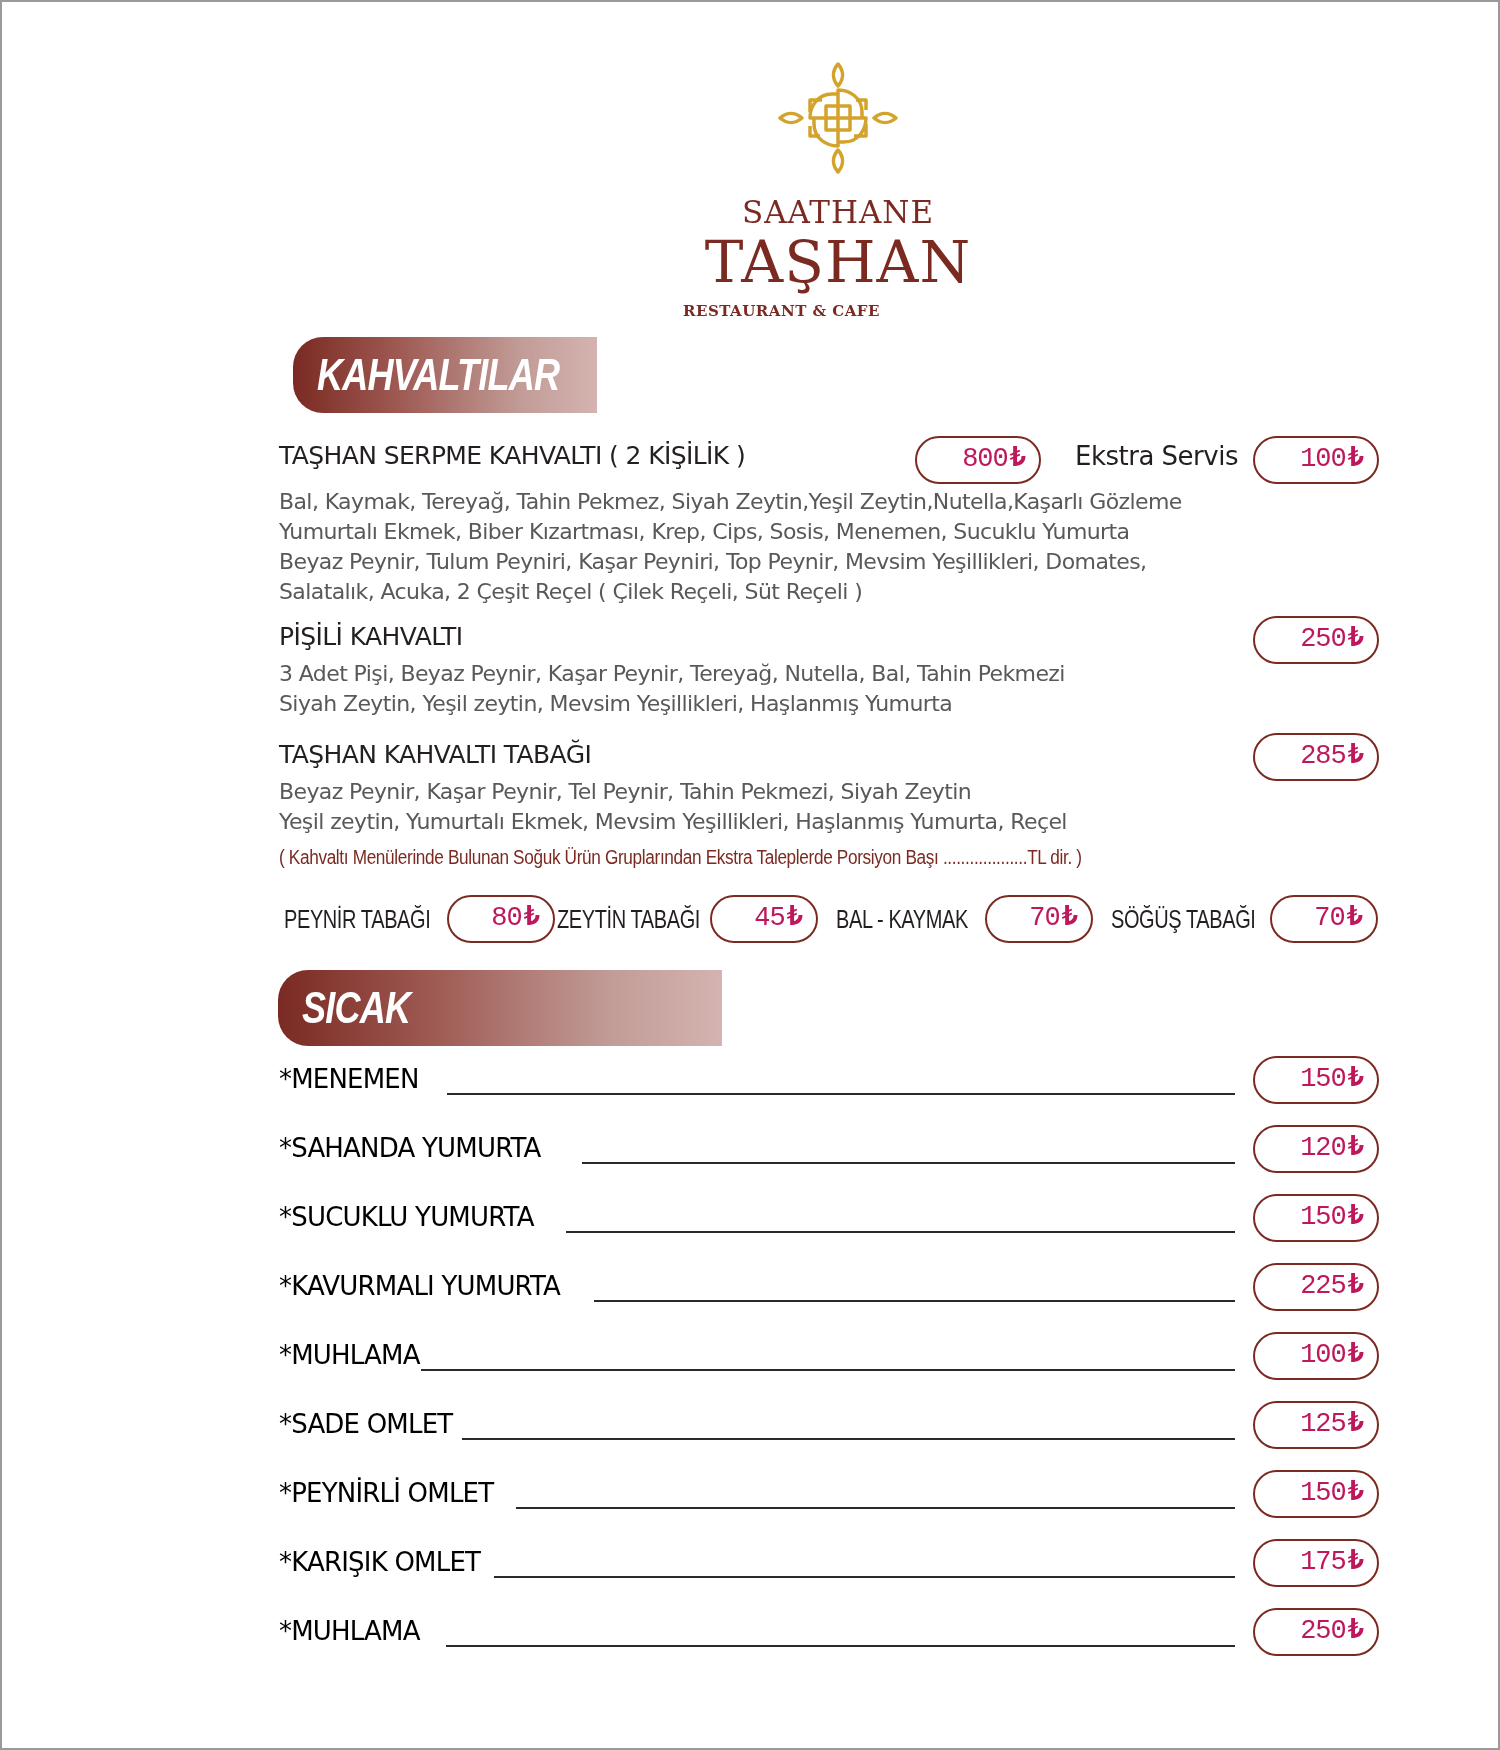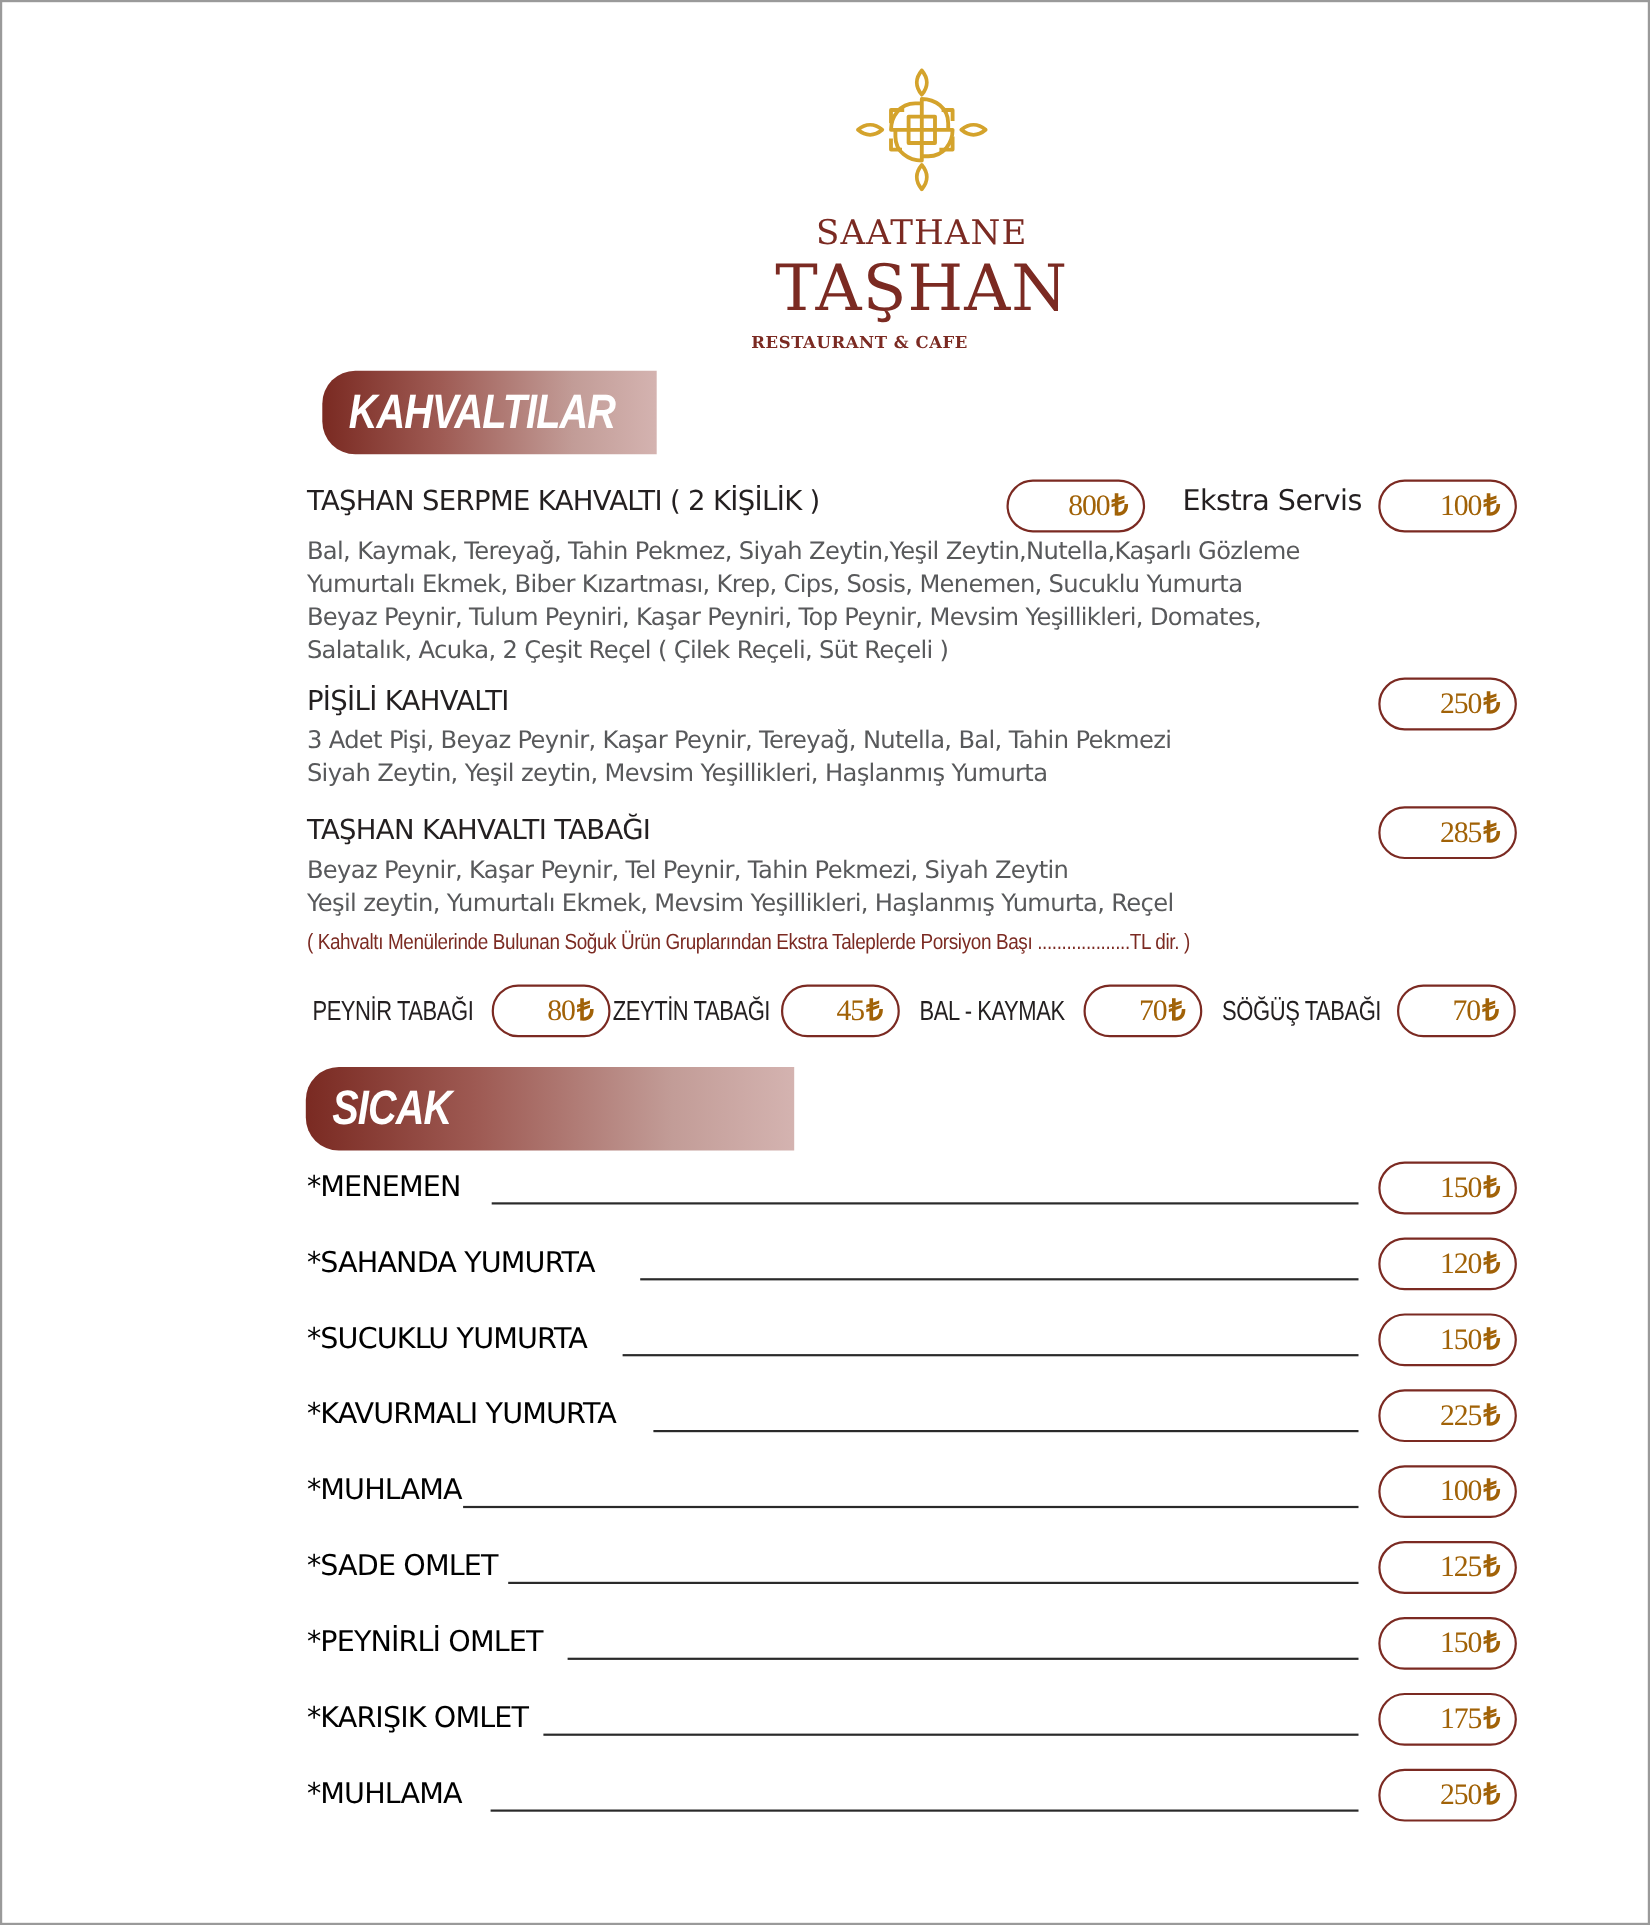--- a/index.html
+++ b/index.html
@@ -23,21 +23,21 @@
   .banner span { display: inline-block; transform: scaleX(0.82); transform-origin: left; }
 
   .item-title { position: absolute; font-family: "DejaVu Sans", sans-serif; font-size: 25px; color: #231f20;
     letter-spacing: -0.6px; white-space: nowrap; }
   .desc { position: absolute; left: 279px; font-family: "DejaVu Sans", sans-serif; font-size: 22px; color: #58595b;
     letter-spacing: -0.6px; white-space: nowrap; line-height: 30px; }
   .note { position: absolute; left: 279px; top: 846px; font-family: "Liberation Sans", sans-serif; font-size: 20px;
     color: #7b2a22; white-space: nowrap; letter-spacing: -0.4px; transform: scaleX(0.86); transform-origin: left; }
 
   .pill { position: absolute; height: 48px; border: 2.5px solid #7b2a22; border-radius: 24px; background: #fff;
-    font-family: Liberation Serif, serif; font-size: 27px; color: #a16207; text-align: right; padding-right: 14px;
+    font-family: Liberation Mono, monospace; font-size: 27px; color: #be185d; text-align: right; padding-right: 14px;
     line-height: 43px; letter-spacing: -1px; white-space: nowrap; }
   .pill .cur { font-weight: bold; margin-left: 2px; }
 
   .extra-label { position: absolute; left: 1075px; top: 441px; font-size: 26px; color: #231f20; letter-spacing: -0.5px; white-space: nowrap; }
 
   .plate-label { position: absolute; top: 905px; font-family: "Liberation Sans", sans-serif; font-size: 25px; color: #231f20;
     white-space: nowrap; transform: scaleX(0.8); transform-origin: left; letter-spacing: -0.5px; }
 
   .hot-row { position: absolute; left: 279px; width: 1100px; height: 50px; }
   .hot-name { position: absolute; left: 0; top: 8px; font-family: "DejaVu Sans", sans-serif; font-size: 26px; color: #000000;

